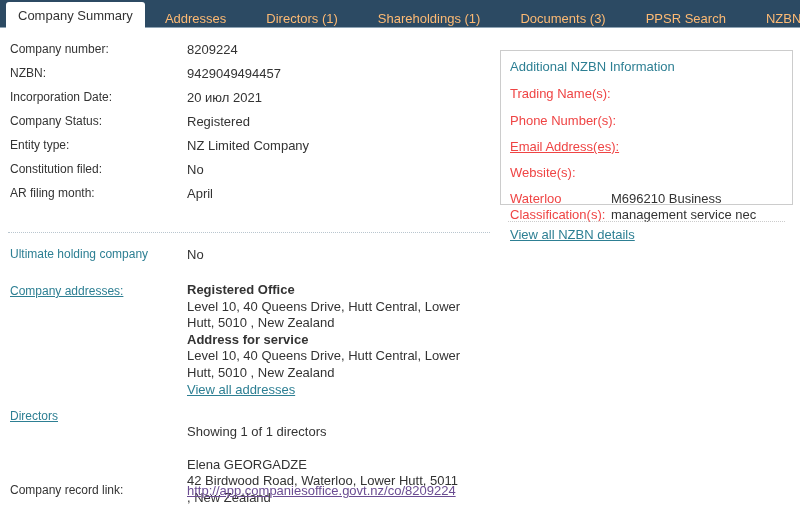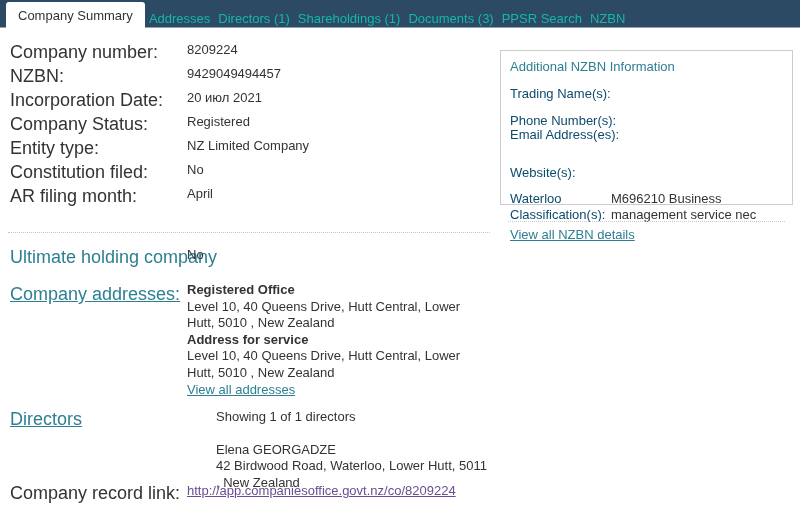--- a/index.html
+++ b/index.html
@@ -27,24 +27,24 @@
     box-sizing: border-box;
     border-bottom: 1px solid #8fa4b5;
   }
   #tab-bar .tabs {
     display: flex;
     align-items: flex-end;
     height: 28px;
     padding-left: 6px;
   }
   .tab {
-    color: #14b8a6;
+    color: #fdba74;
     font-size: 13px;
     line-height: 1;
-    padding: 0 4px;
+    padding: 0 20px;
     height: 20px;
     display: flex;
     align-items: center;
     white-space: nowrap;
     cursor: pointer;
     box-sizing: border-box;
   }
   .tab.active {
     background: #ffffff;
     color: #333333;
@@ -67,21 +67,21 @@
     position: absolute;
     left: 0;
     width: 490px;
     height: 23px;
   }
   .lbl {
     position: absolute;
     left: 10px;
     top: 0;
     color: #333333;
-    font-size: 18px;
+    font-size: 12px;
     white-space: nowrap;
   }
   .lbl.teal {
     color: #2d7f93;
   }
   .lbl.link {
     color: #2d7f93;
     text-decoration: underline;
     cursor: pointer;
   }
@@ -140,21 +140,21 @@
   #nzbn-box .bx-title {
     position: absolute;
     left: 9px; top: 8px;
     color: #2d7f93;
     font-size: 13px;
   }
   .bx-row {
     position: absolute;
     left: 9px;
     font-size: 13px;
-    color: #0c4a6e;
+    color: #ef4444;
     white-space: nowrap;
   }
   .bx-val {
     position: absolute;
     left: 110px;
     font-size: 13px;
     color: #333333;
     line-height: 16.5px;
   }
   #nzbn-box .bx-divider {
@@ -237,21 +237,21 @@
     <div>Hutt, 5010 , New Zealand</div>
     <div class="h">Address for service</div>
     <div>Level 10, 40 Queens Drive, Hutt Central, Lower</div>
     <div>Hutt, 5010 , New Zealand</div>
     <div><span class="inline-link">View all addresses</span></div>
   </div>
 
   <div class="row" style="top:381px;">
     <span class="lbl link">Directors</span>
   </div>
-  <div class="addr-block" style="top:381px;margin-left:29px;">
+  <div class="addr-block" style="top:396px;">
     <div>Showing 1 of 1 directors</div>
     <div style="height:16px;"></div>
     <div>Elena GEORGADZE</div>
     <div>42 Birdwood Road, Waterloo, Lower Hutt, 5011</div>
     <div>, New Zealand</div>
   </div>
 
   <div class="row" style="top:455px;">
     <span class="lbl">Company record link:</span>
     <span class="val"><a class="url-link" href="#">http://app.companiesoffice.govt.nz/co/8209224</a></span>
@@ -261,21 +261,21 @@
 
 <div id="nzbn-box">
   <div class="bx-title">Additional NZBN Information</div>
 
   <div class="bx-row" style="top:35px;">Trading Name(s):</div>
   <div class="bx-val" style="top:35px;"></div>
 
   <div class="bx-row" style="top:62px;">Phone Number(s):</div>
   <div class="bx-val" style="top:62px;"></div>
 
-  <div class="bx-row" style="top:76px;">Email Address(es):</div>
+  <div class="bx-row" style="top:88px;text-decoration:underline;">Email Address(es):</div>
   <div class="bx-val" style="top:88px;"></div>
 
   <div class="bx-row" style="top:114px;">Website(s):</div>
   <div class="bx-val" style="top:114px;"></div>
 
   <div class="bx-row" style="top:140px;">Waterloo</div>
   <div class="bx-row" style="top:156px;">Classification(s):</div>
   <div class="bx-val" style="top:140px;">M696210 Business</div>
   <div class="bx-val" style="top:156px;">management service nec</div>
 

